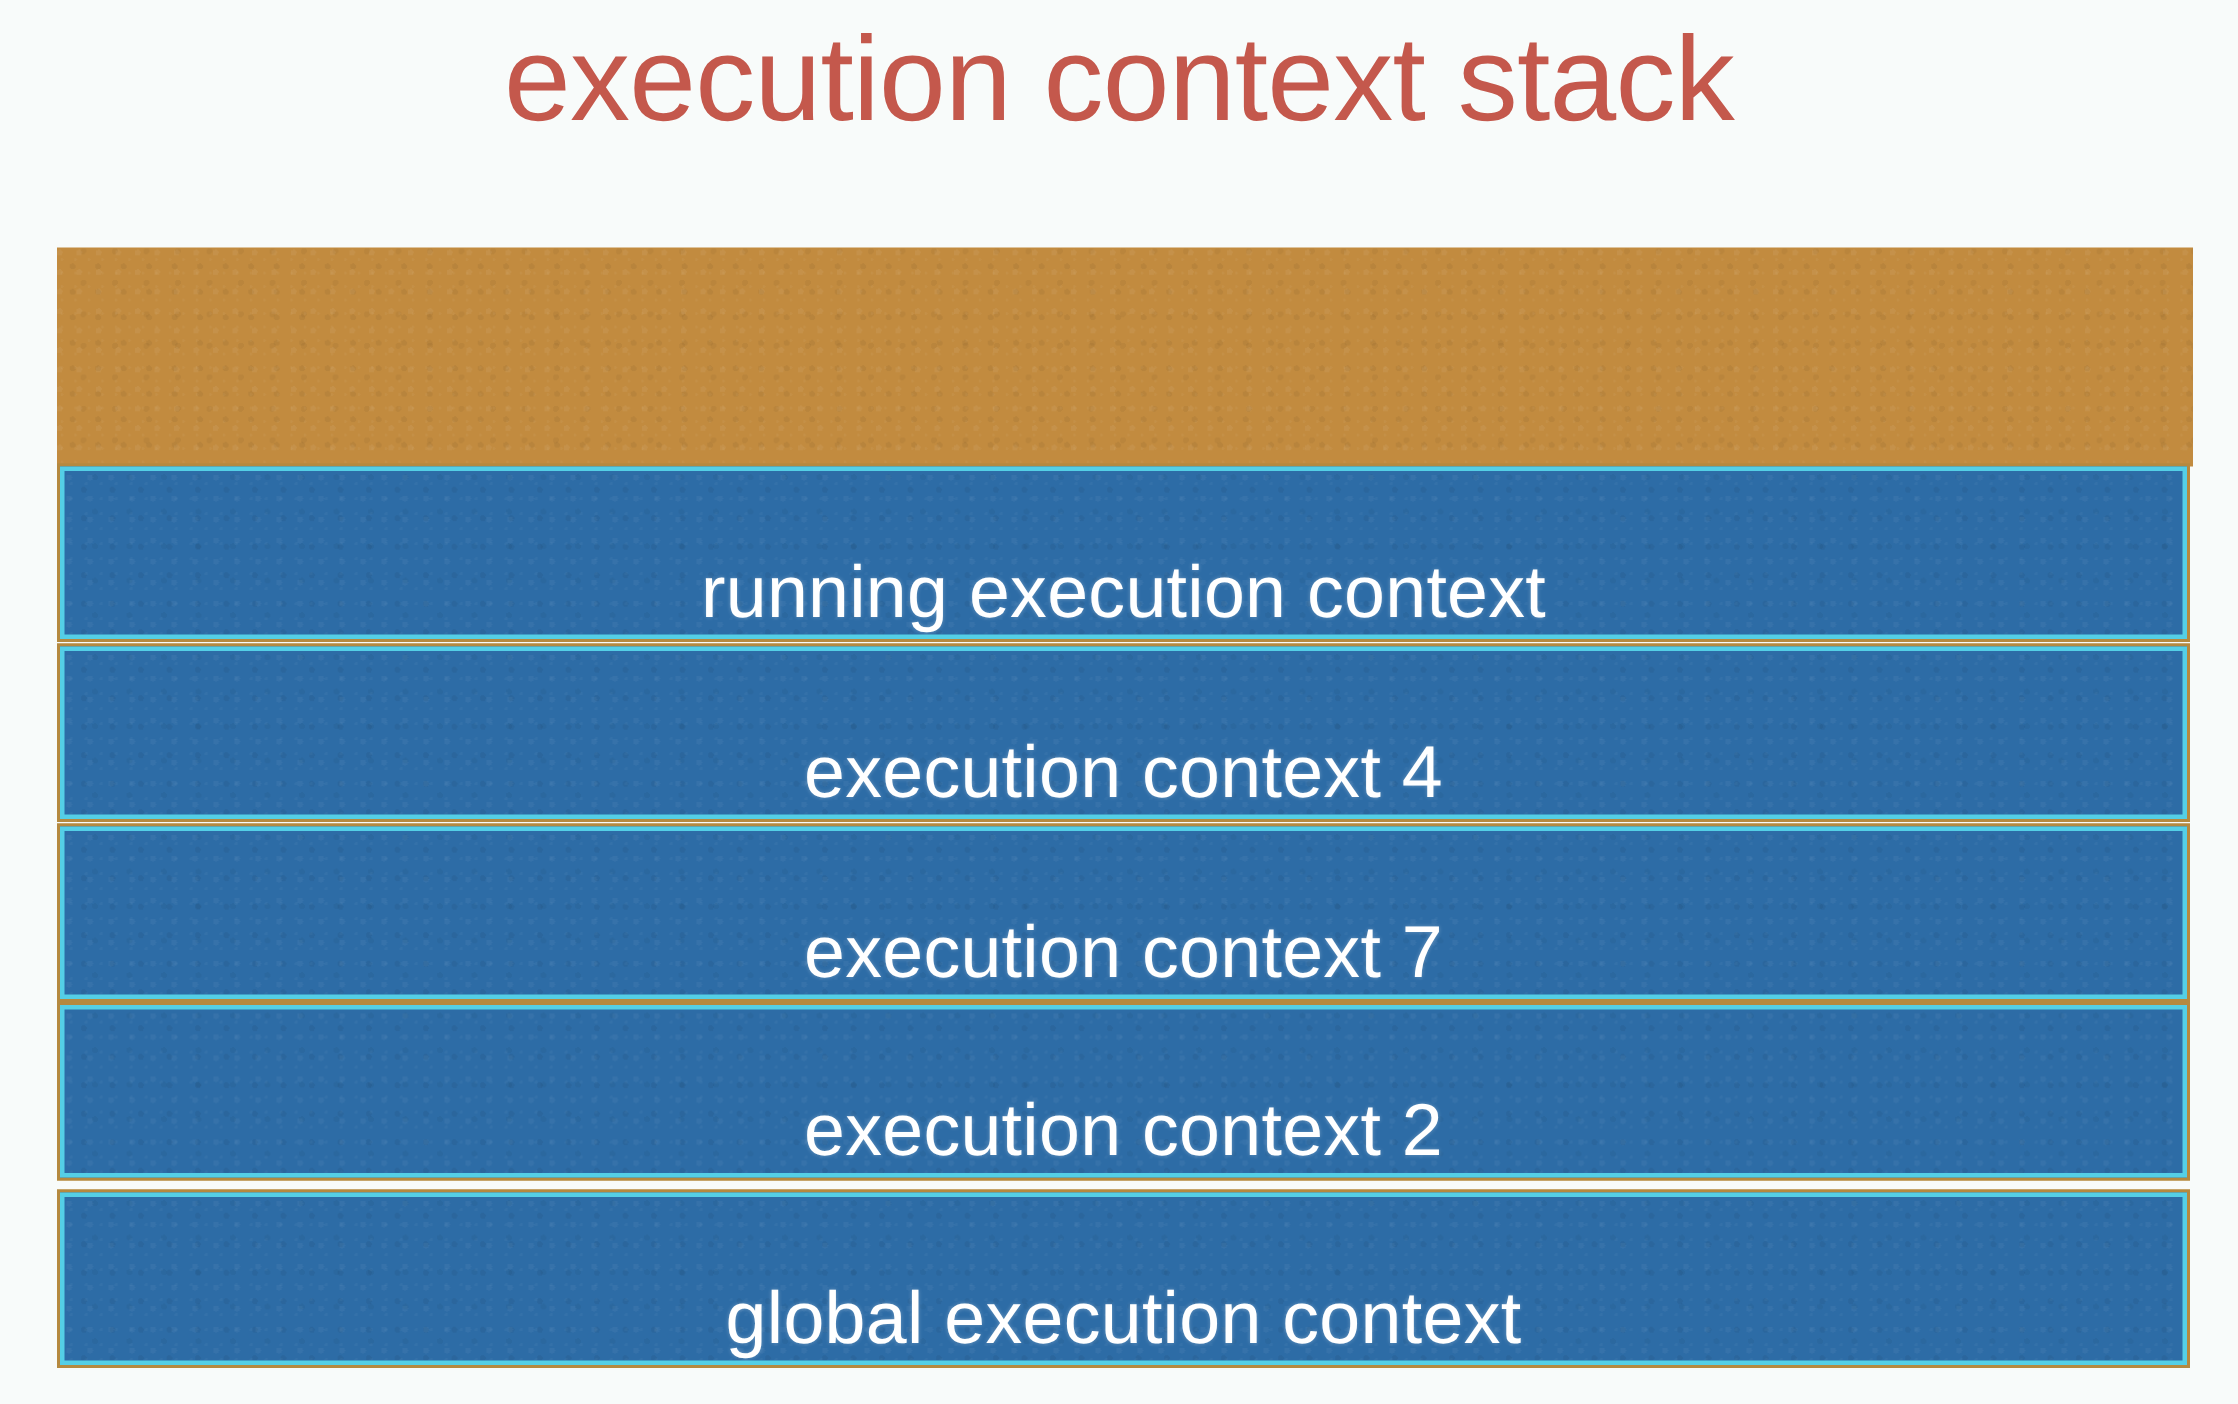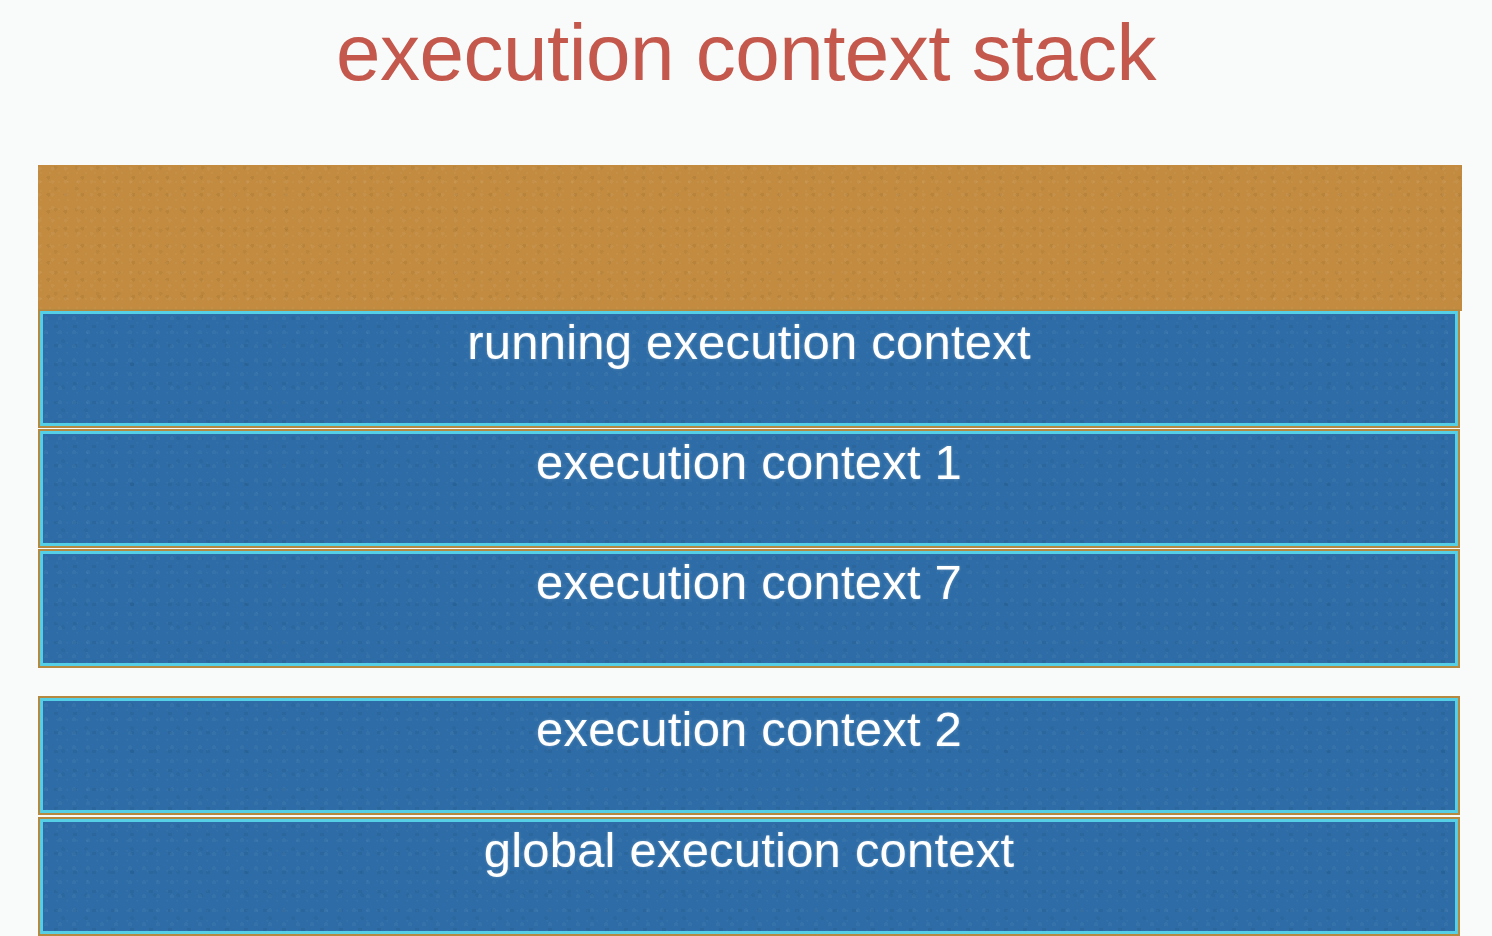--- a/index.html
+++ b/index.html
@@ -63,36 +63,36 @@
     position: absolute;
     left: 0;
     width: 1422px;
     height: 119px;
     border: 2px solid #b5893f;
     background: #b5893f;
   }
   .ctx-frame.r0 { top: 144px; }
   .ctx-frame.r1 { top: 264px; }
   .ctx-frame.r2 { top: 384px; }
-  .ctx-frame.r3 { top: 531px; }
-  .ctx-frame.r4 { top: 652px; }
+  .ctx-frame.r3 { top: 503px; }
+  .ctx-frame.r4 { top: 628px; }
 
   .ctx-box {
     position: absolute;
     inset: 0;
     border: 3px solid #54cfe6;
     background-color: #2d6ca6;
     background-image:
       radial-gradient(circle at 22% 31%, rgba(255,255,255,0.045) 0 2px, transparent 2px),
       radial-gradient(circle at 68% 66%, rgba(0,0,0,0.055) 0 2px, transparent 2px),
       radial-gradient(circle at 45% 85%, rgba(255,255,255,0.035) 0 1px, transparent 1px),
       radial-gradient(circle at 88% 18%, rgba(0,0,0,0.04) 0 2px, transparent 2px);
     background-size: 14px 14px, 19px 19px, 10px 10px, 23px 23px;
     display: flex;
-    align-items: flex-start;
+    align-items: flex-end;
     justify-content: center;
   }
 
   .ctx-label {
     font-size: 49px;
     font-weight: 400;
     color: #ffffff;
     letter-spacing: 0.2px;
     white-space: nowrap;
     text-shadow: 0 0 3px rgba(255,255,255,0.30);
@@ -108,21 +108,21 @@
   <div class="free-space"></div>
 
   <div class="ctx-frame r0">
     <div class="ctx-box">
       <span class="ctx-label">running execution context</span>
     </div>
   </div>
 
   <div class="ctx-frame r1">
     <div class="ctx-box">
-      <span class="ctx-label">execution context 1</span>
+      <span class="ctx-label">execution context 4</span>
     </div>
   </div>
 
   <div class="ctx-frame r2">
     <div class="ctx-box">
       <span class="ctx-label">execution context 7</span>
     </div>
   </div>
 
   <div class="ctx-frame r3">

